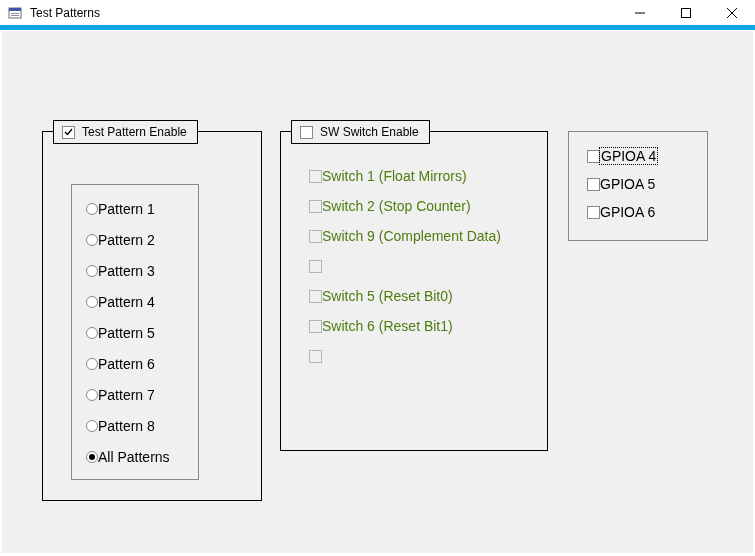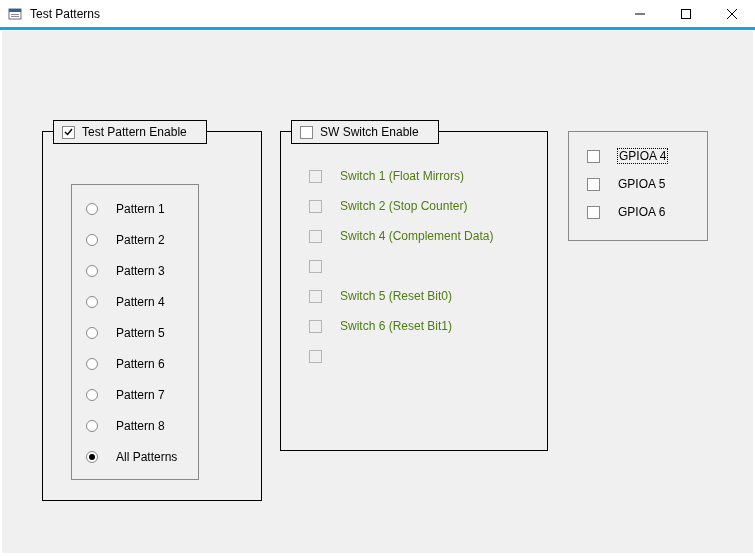--- a/index.html
+++ b/index.html
@@ -12,21 +12,21 @@
     width: 755px;
     height: 556px;
     overflow: hidden;
   }
   
   .titlebar {
     height: 30px;
     display: flex;
     align-items: center;
     background: #fff;
-    border-bottom: 3px solid #0ea5e9;
+    border-bottom: 5px solid #0ea5e9;
   }
   .title-icon {
     width: 16px; height: 16px;
     margin: 0 6px 0 8px;
     display:inline-block;
   }
   .title-text {
     flex: 0 0 auto;
     font-size: 12px;
   }
@@ -55,36 +55,36 @@
     position:absolute;
     border:1px solid #000;
     background:#f0f0f0;
   }
   .groupbox-legend {
     position:absolute;
     top:-12px;
     left:10px;
     background:#f0f0f0;
     border:1px solid #000;
-    padding:4px 19px 4px 8px;
+    padding:4px 10px 4px 8px;
     display:flex;
     align-items:center;
     gap:7px;
   }
   .subbox {
     position:absolute;
     border:1px solid #888;
     padding-left:48px;
   }
   
   .checkbox, .radio {
     display:flex;
     align-items:center;
-    gap:18px;
-    font-size:12px;
+    gap:0;
+    font-size:14px;
     height:16px;
   }
   .checkbox-box {
     width:13px; height:13px;
     background:#fff;
     border:1px solid #888;
     display:flex;
     align-items:center;
     justify-content:center;
     flex-shrink:0;
@@ -217,21 +217,21 @@
         <div class="checkbox">
           <span class="checkbox-box disabled"></span>
           <span class="disabled-text">Switch 1 (Float Mirrors)</span>
         </div>
         <div class="checkbox">
           <span class="checkbox-box disabled"></span>
           <span class="disabled-text">Switch 2 (Stop Counter)</span>
         </div>
         <div class="checkbox">
           <span class="checkbox-box disabled"></span>
-          <span class="disabled-text">Switch 4 (Complement Data)</span>
+          <span class="disabled-text">Switch 9 (Complement Data)</span>
         </div>
         <div class="checkbox">
           <span class="checkbox-box disabled"></span>
         </div>
         <div class="checkbox">
           <span class="checkbox-box disabled"></span>
           <span class="disabled-text">Switch 5 (Reset Bit0)</span>
         </div>
         <div class="checkbox">
           <span class="checkbox-box disabled"></span>

